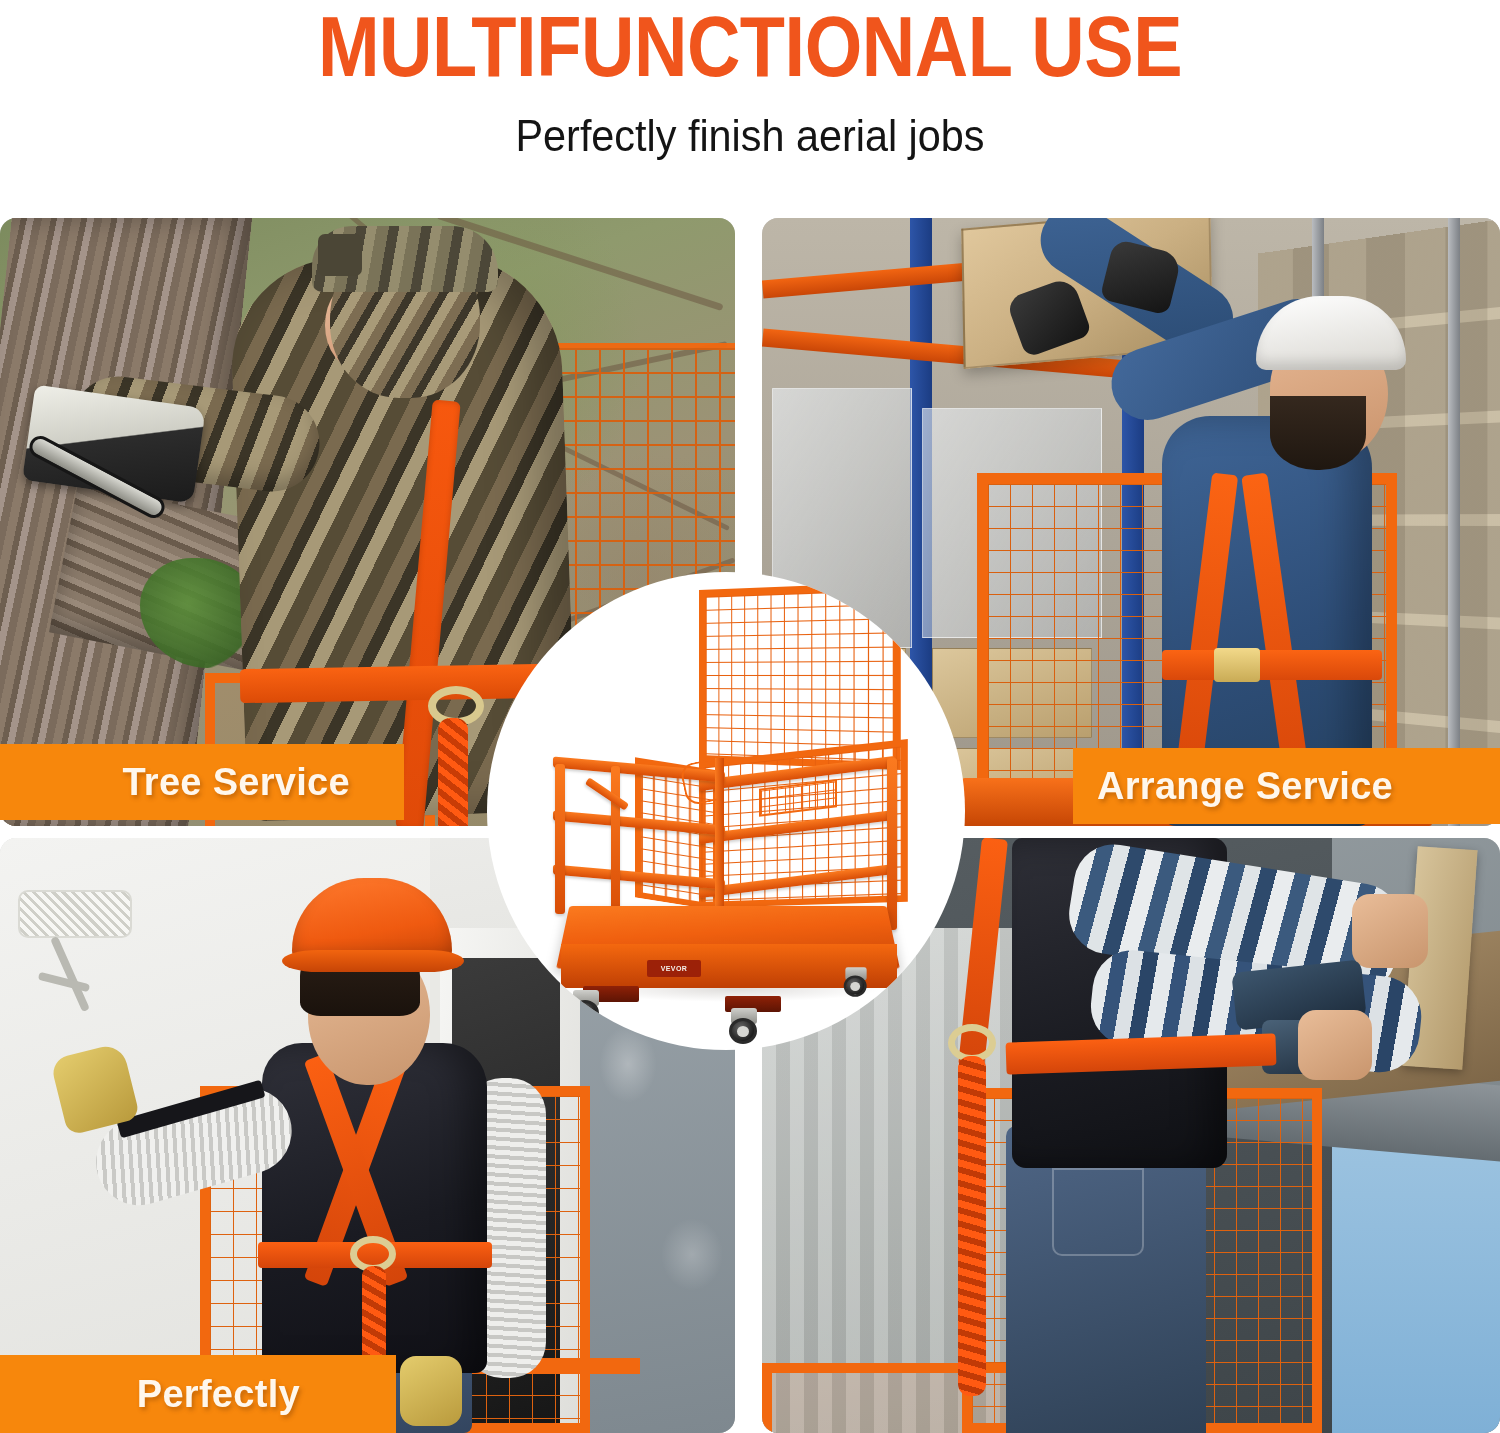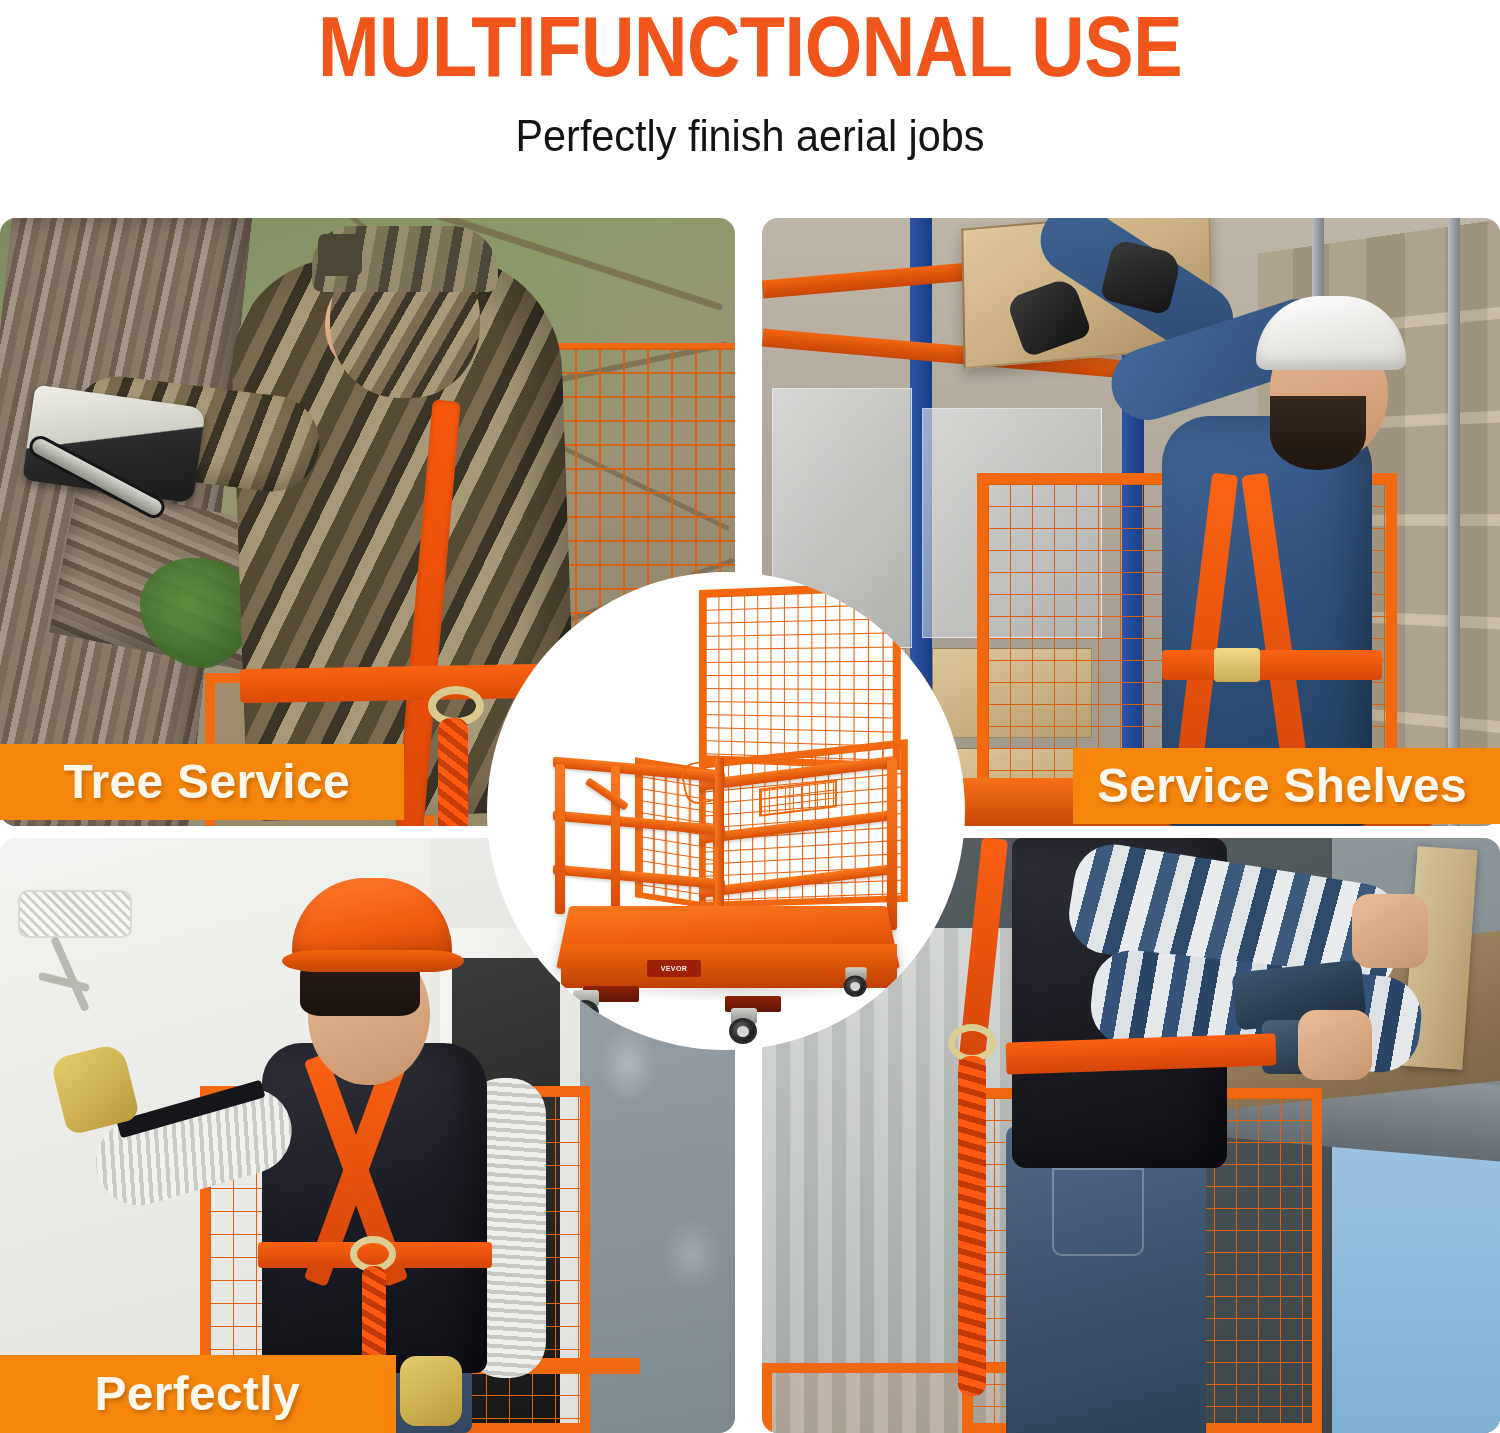--- a/index.html
+++ b/index.html
@@ -57,21 +57,21 @@
   .banner {
     position: absolute;
     background: #F7870C;
     display: flex;
     align-items: center;
     z-index: 40;
   }
   .banner span {
     color: #FFF7EC;
     font-weight: bold;
-    font-size: 48px;
+    font-size: 38px;
     line-height: 46px;
     letter-spacing: 0.3px;
     text-shadow: 2px 3px 4px rgba(120,55,0,.38);
     white-space: nowrap;
   }
   #ban-tl { left: 0;    top: 744px;  width: 404px; height: 76px; justify-content: flex-end; padding-right: 54px; }
   #ban-tr { left: 1073px; top: 748px; width: 427px; height: 76px; justify-content: flex-start; padding-left: 24px; }
   #ban-bl { left: 0;    top: 1355px; width: 396px; height: 78px; justify-content: flex-end; padding-right: 96px; }
   #ban-br { left: 1094px; top: 1355px; width: 406px; height: 78px; justify-content: flex-start; padding-left: 50px; }
 
@@ -802,21 +802,21 @@
       <div class="br-belt3"></div>
       <div class="br-dring2"></div>
       <div class="br-rope"></div>
     </div>
   </div>
 
   <div class="banner" id="ban-tl">
     <span>Tree Service</span>
   </div>
   <div class="banner" id="ban-tr">
-    <span>Service Shelves</span>
+    <span>Arrange Service</span>
   </div>
   <div class="banner" id="ban-bl">
     <span>Perfectly</span>
   </div>
 
   <div id="circle">
     <div id="prod">
 
       <div class="p-shadow"></div>
 

